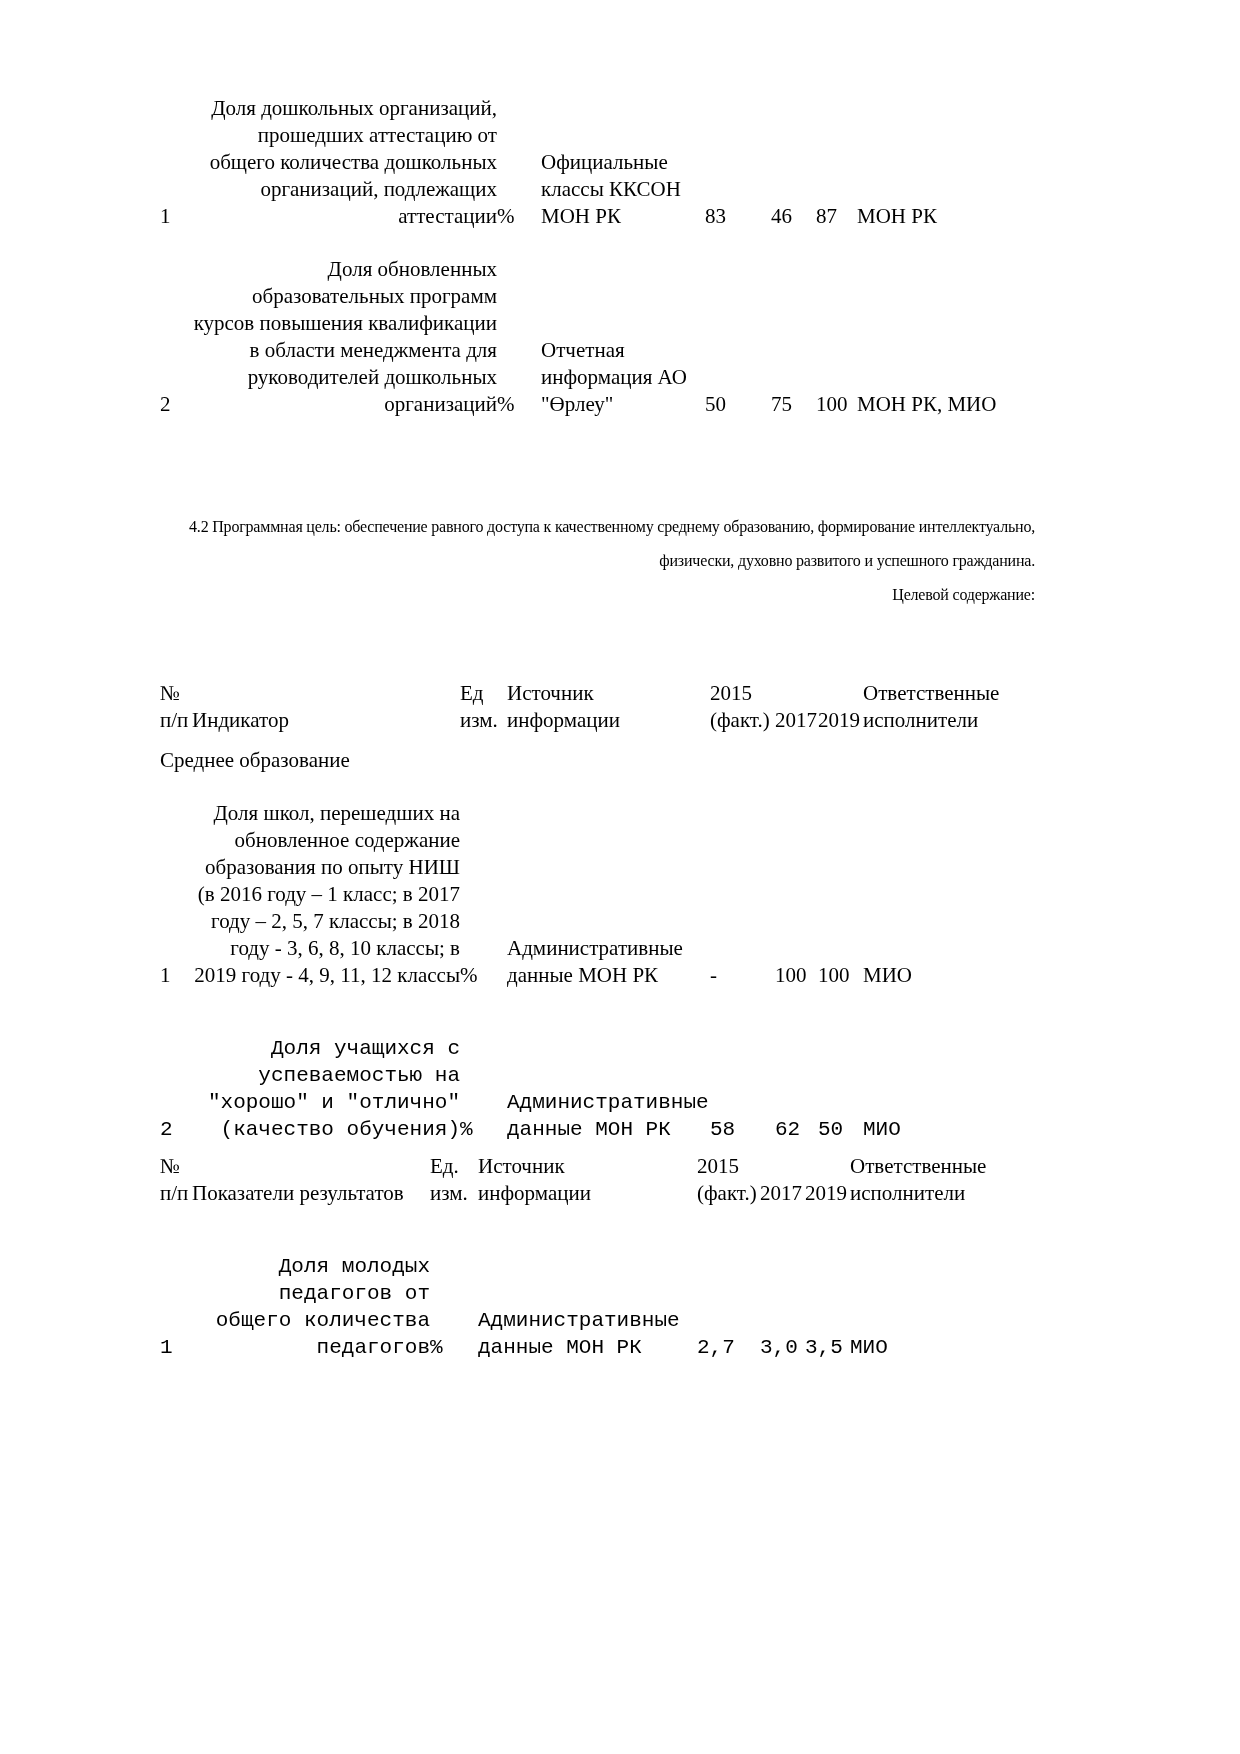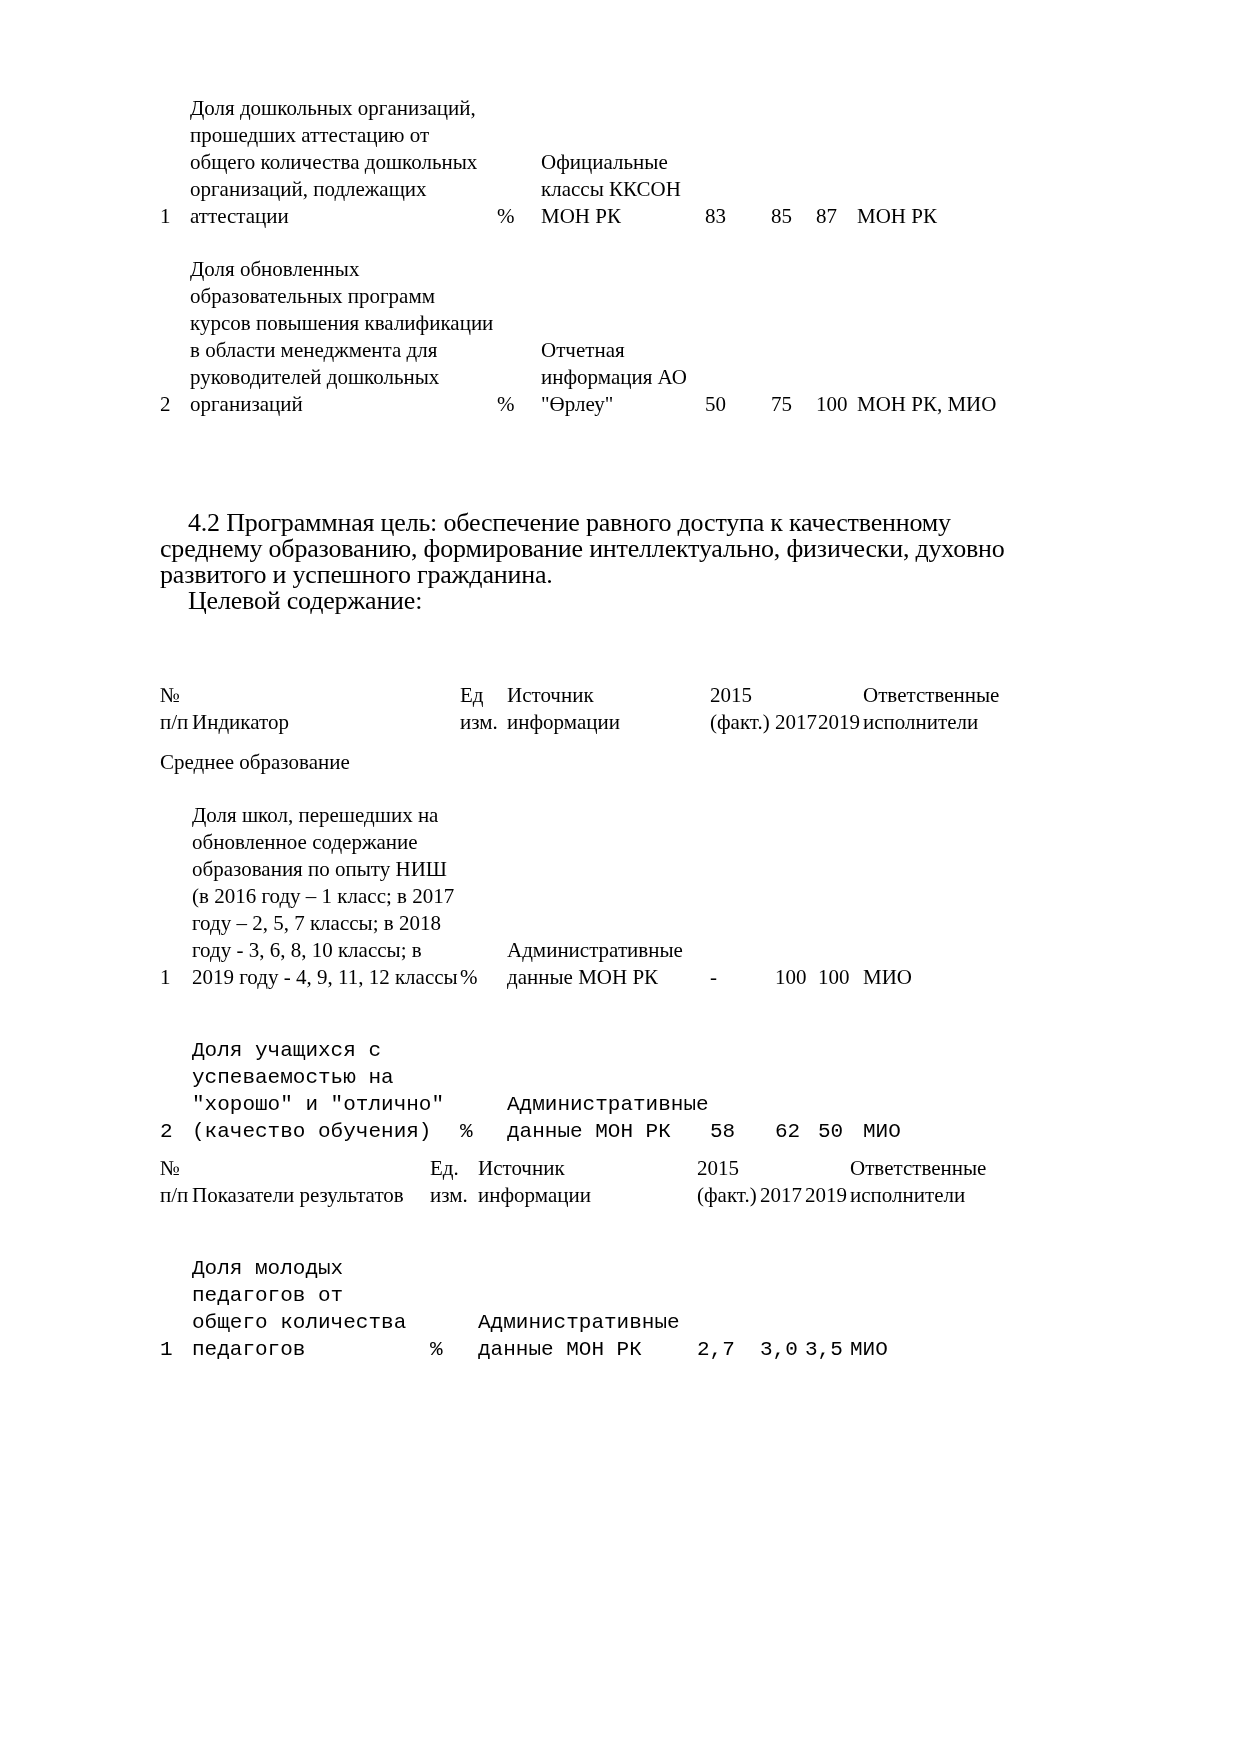--- a/index.html
+++ b/index.html
@@ -23,33 +23,34 @@
     table-layout: fixed;
     width: 875px;
     font-size: 21px;
     line-height: 27px;
   }
   table.tbl td {
     vertical-align: bottom;
     padding: 0;
     overflow-wrap: break-word;
   }
-  td.c-ind { padding-right: 34px; }
+  td.c-ind { padding-right: 34px; text-align: right; }
   tr.gap-sm td { padding-top: 13px; margin-left: 44px; }
   tr.gap-md td { padding-top: 26px; }
   tr.gap-lg td { padding-top: 46px; font-family: Liberation Mono, monospace; }
   .hcell span { display: block; }
 
   .para {
     width: 875px;
-    font-size: 26px;
-    line-height: 26px;
+    font-size: 16px;
+    line-height: 34px;
     letter-spacing: -0.2px;
     margin: 0;
     text-indent: 28px;
+    text-align: right;
   }
   .goal-block  { margin-top: 92px; }
   .tbl-mid     { margin-top: 68px; }
   .tasks-block { margin-top: 112px; }
   .tbl-bottom  { margin-top: 10px; }
 </style>
 </head>
 <body>
 
 <div class="page">
@@ -65,21 +66,21 @@
         <col style="width:41px">
         <col style="width:178px">
     </colgroup>
     <tbody>
         <tr class="data-row">
       <td class="c-num">1</td>
       <td class="c-ind">Доля дошкольных организаций, прошедших аттестацию от общего количества дошкольных организаций, подлежащих аттестации</td>
       <td class="c-unit">%</td>
       <td class="c-src">Официальные классы ККСОН МОН РК</td>
       <td class="c-val">83</td>
-      <td class="c-val">85</td>
+      <td class="c-val">46</td>
       <td class="c-val">87</td>
       <td class="c-resp">МОН РК</td>
     </tr>
     <tr class="data-row gap-md">
       <td class="c-num">2</td>
       <td class="c-ind">Доля обновленных образовательных программ курсов повышения квалификации в области менеджмента для руководителей дошкольных организаций</td>
       <td class="c-unit">%</td>
       <td class="c-src">Отчетная информация АО "Өрлеу"</td>
       <td class="c-val">50</td>
       <td class="c-val">75</td>

